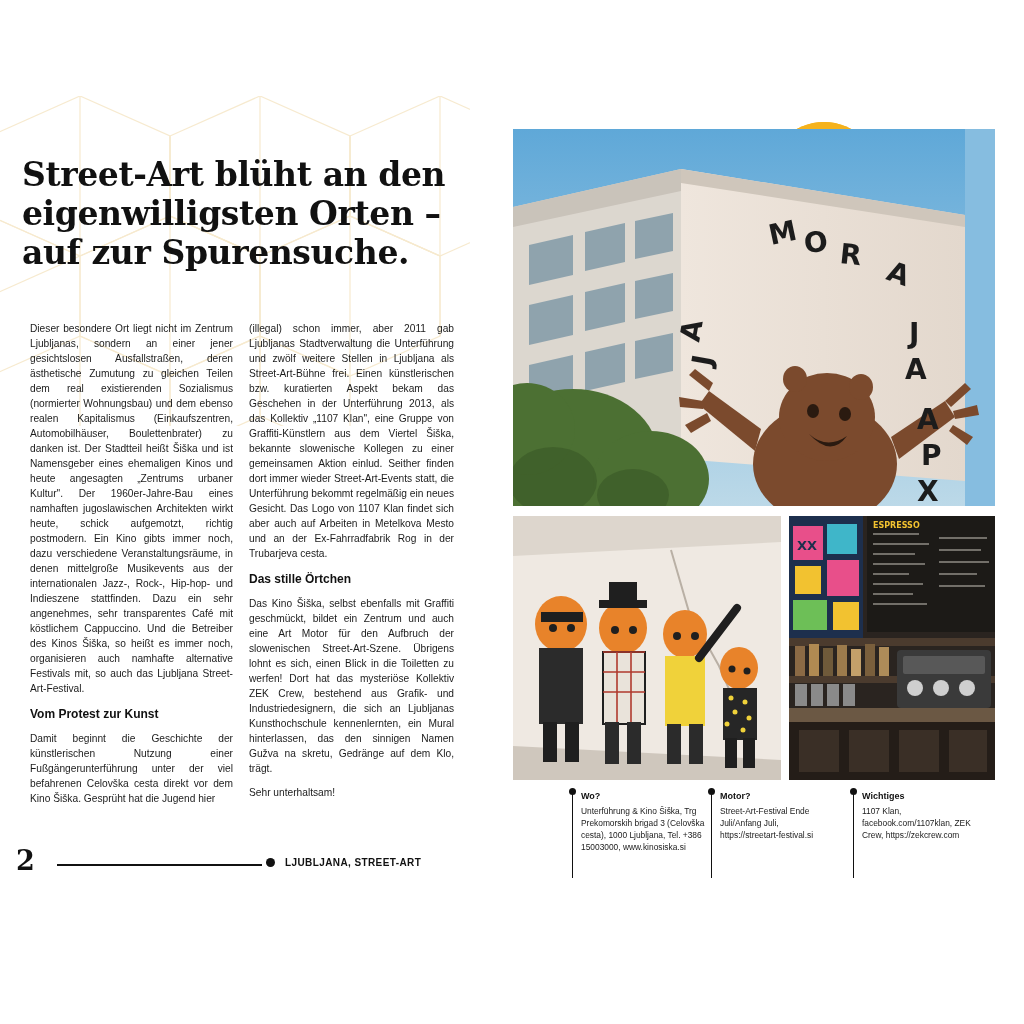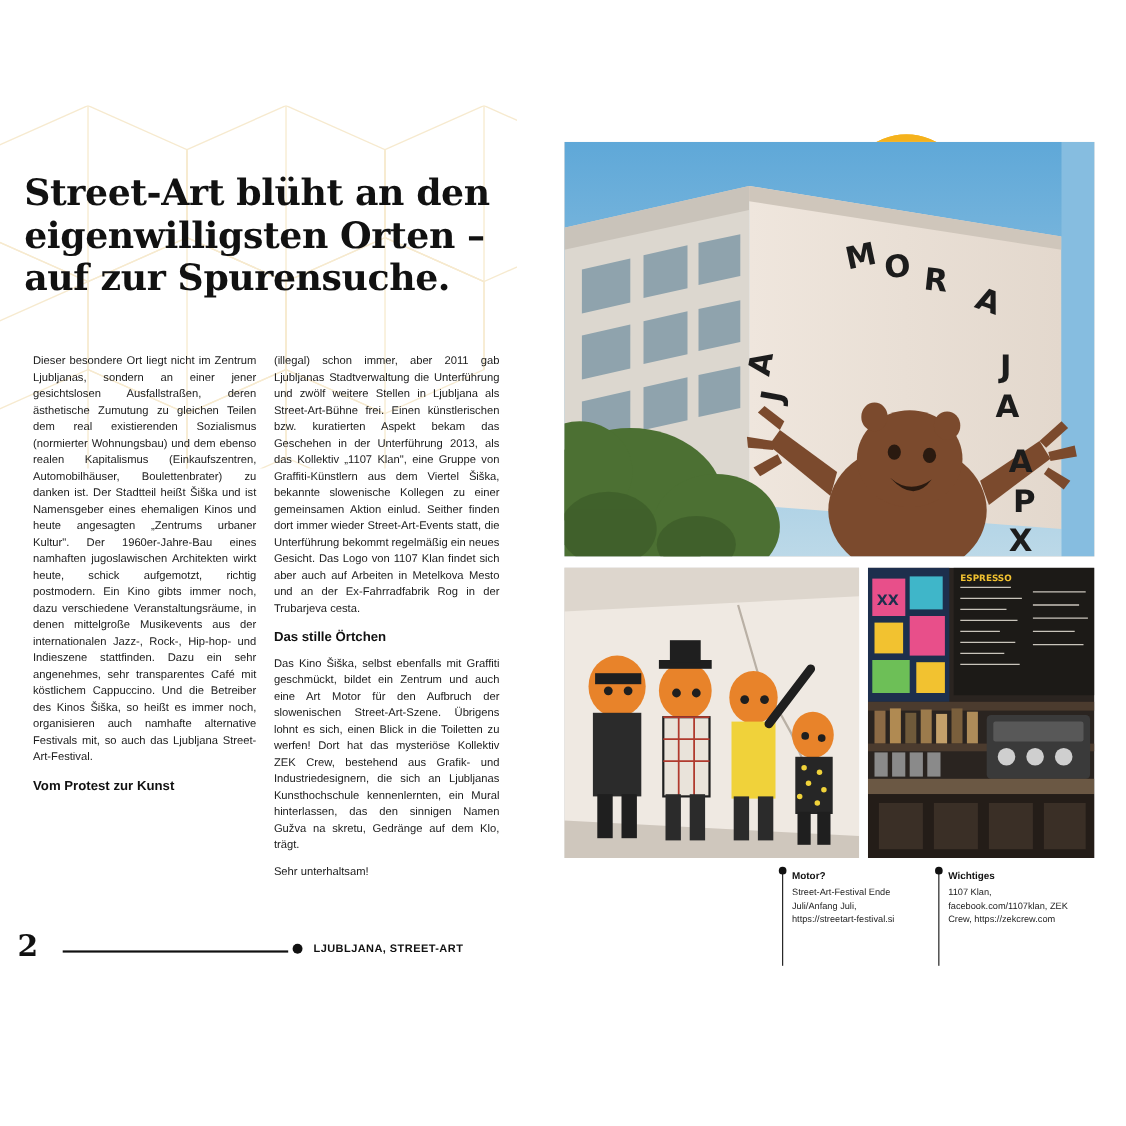--- a/index.html
+++ b/index.html
@@ -203,20 +203,21 @@
         <path d="M18 90 L36 100 L36 112 M54 110 L54 112"></path>
       </g>
     </svg>
   </div>
 
   <h1 class="headline">Street-Art blüht an den eigenwilligsten Orten – auf zur Spurensuche.</h1>
 
   <div class="col col-1">
     <p class="first">Dieser besondere Ort liegt nicht im Zentrum Ljubljanas, sondern an einer jener gesichtslosen Ausfallstraßen, deren ästhetische Zumutung zu gleichen Teilen dem real existierenden Sozialismus (normierter Wohnungsbau) und dem ebenso realen Kapitalismus (Einkaufszentren, Automobilhäuser, Boulettenbrater) zu danken ist. Der Stadtteil heißt Šiška und ist Namensgeber eines ehemaligen Kinos und heute angesagten „Zentrums urbaner Kultur". Der 1960er-Jahre-Bau eines namhaften jugoslawischen Architekten wirkt heute, schick aufgemotzt, richtig postmodern. Ein Kino gibts immer noch, dazu verschiedene Veranstaltungsräume, in denen mittelgroße Musikevents aus der internationalen Jazz-, Rock-, Hip-hop- und Indieszene stattfinden. Dazu ein sehr angenehmes, sehr transparentes Café mit köstlichem Cappuccino. Und die Betreiber des Kinos Šiška, so heißt es immer noch, organisieren auch namhafte alternative Festivals mit, so auch das Ljubljana Street-Art-Festival.</p>
     <p class="subhead">Vom Protest zur Kunst</p>
+    <p>Damit beginnt die Geschichte der künstlerischen Nutzung einer Fußgängerunterführung unter der viel befahrenen Celovška cesta direkt vor dem Kino Šiška. Gesprüht hat die Jugend hier</p>
   </div>
 
   <div class="col col-2">
     <p class="first">(illegal) schon immer, aber 2011 gab Ljubljanas Stadtverwaltung die Unterführung und zwölf weitere Stellen in Ljubljana als Street-Art-Bühne frei. Einen künstlerischen bzw. kuratierten Aspekt bekam das Geschehen in der Unterführung 2013, als das Kollektiv „1107 Klan", eine Gruppe von Graffiti-Künstlern aus dem Viertel Šiška, bekannte slowenische Kollegen zu einer gemeinsamen Aktion einlud. Seither finden dort immer wieder Street-Art-Events statt, die Unterführung bekommt regelmäßig ein neues Gesicht. Das Logo von 1107 Klan findet sich aber auch auf Arbeiten in Metelkova Mesto und an der Ex-Fahrradfabrik Rog in der Trubarjeva cesta.</p>
     <p class="subhead">Das stille Örtchen</p>
     <p>Das Kino Šiška, selbst ebenfalls mit Graffiti geschmückt, bildet ein Zentrum und auch eine Art Motor für den Aufbruch der slowenischen Street-Art-Szene. Übrigens lohnt es sich, einen Blick in die Toiletten zu werfen! Dort hat das mysteriöse Kollektiv ZEK Crew, bestehend aus Grafik- und Industriedesignern, die sich an Ljubljanas Kunsthochschule kennenlernten, ein Mural hinterlassen, das den sinnigen Namen Gužva na skretu, Gedränge auf dem Klo, trägt.</p>
     <p>Sehr unterhaltsam!</p>
   </div>
 
   <div class="folio">2</div>
@@ -425,20 +426,26 @@
       <rect x="0" y="206" width="206" height="58" fill="#241d18"></rect>
       <g fill="#3a2f26">
         <rect x="10" y="214" width="40" height="42"></rect>
         <rect x="60" y="214" width="40" height="42"></rect>
         <rect x="110" y="214" width="40" height="42"></rect>
         <rect x="160" y="214" width="38" height="42"></rect>
       </g>
     </svg>
   </div>
 
+  <div class="info-block info-1">
+    <span class="rule"></span>
+    <span class="dot"></span>
+    <div class="title">Wo?</div>
+    <div>Unterführung &amp; Kino Šiška, Trg Prekomorskih brigad 3 (Celovška cesta), 1000 Ljubljana, Tel. +386 15003000, www.kinosiska.si</div>
+  </div>
 
   <div class="info-block info-2">
     <span class="rule"></span>
     <span class="dot"></span>
     <div class="title">Motor?</div>
     <div>Street-Art-Festival Ende Juli/Anfang Juli, https://streetart-festival.si</div>
   </div>
 
   <div class="info-block info-3">
     <span class="rule"></span>

